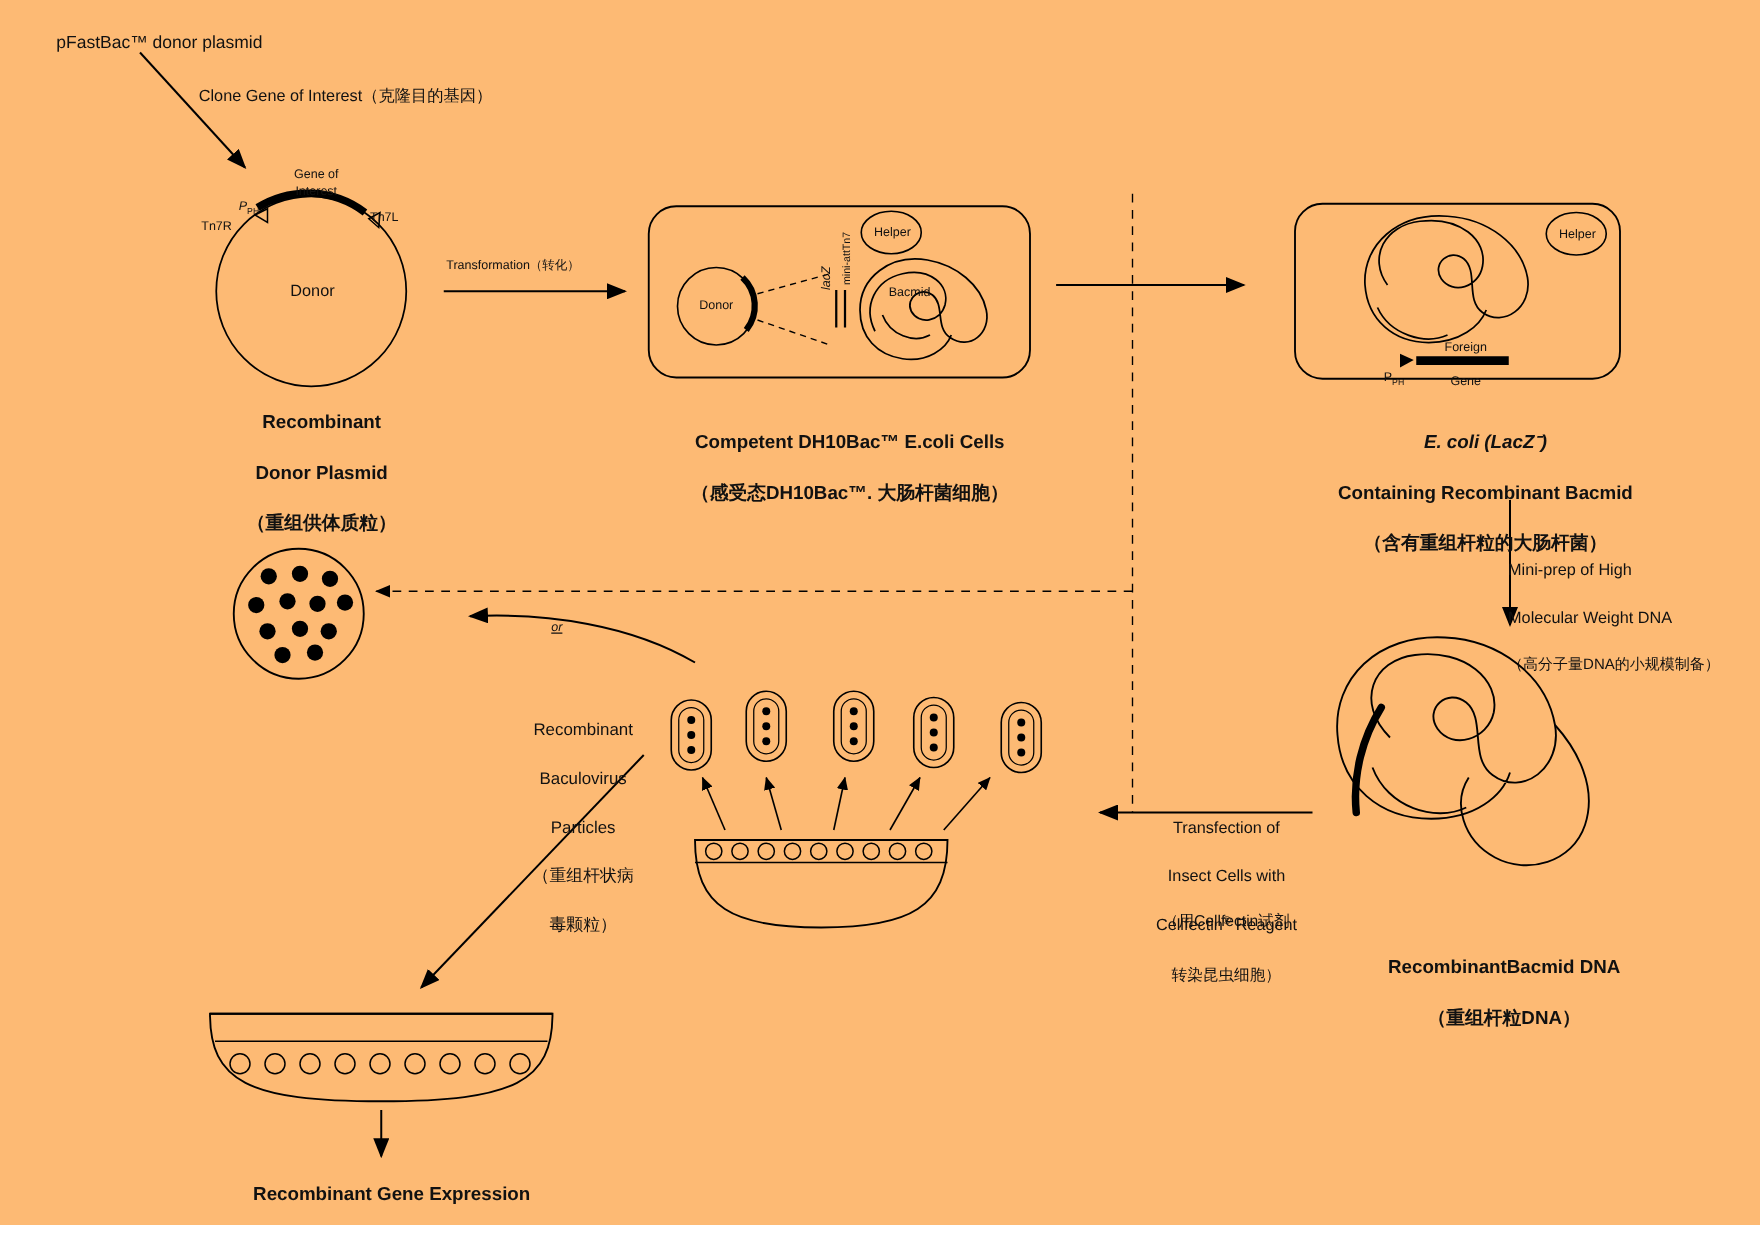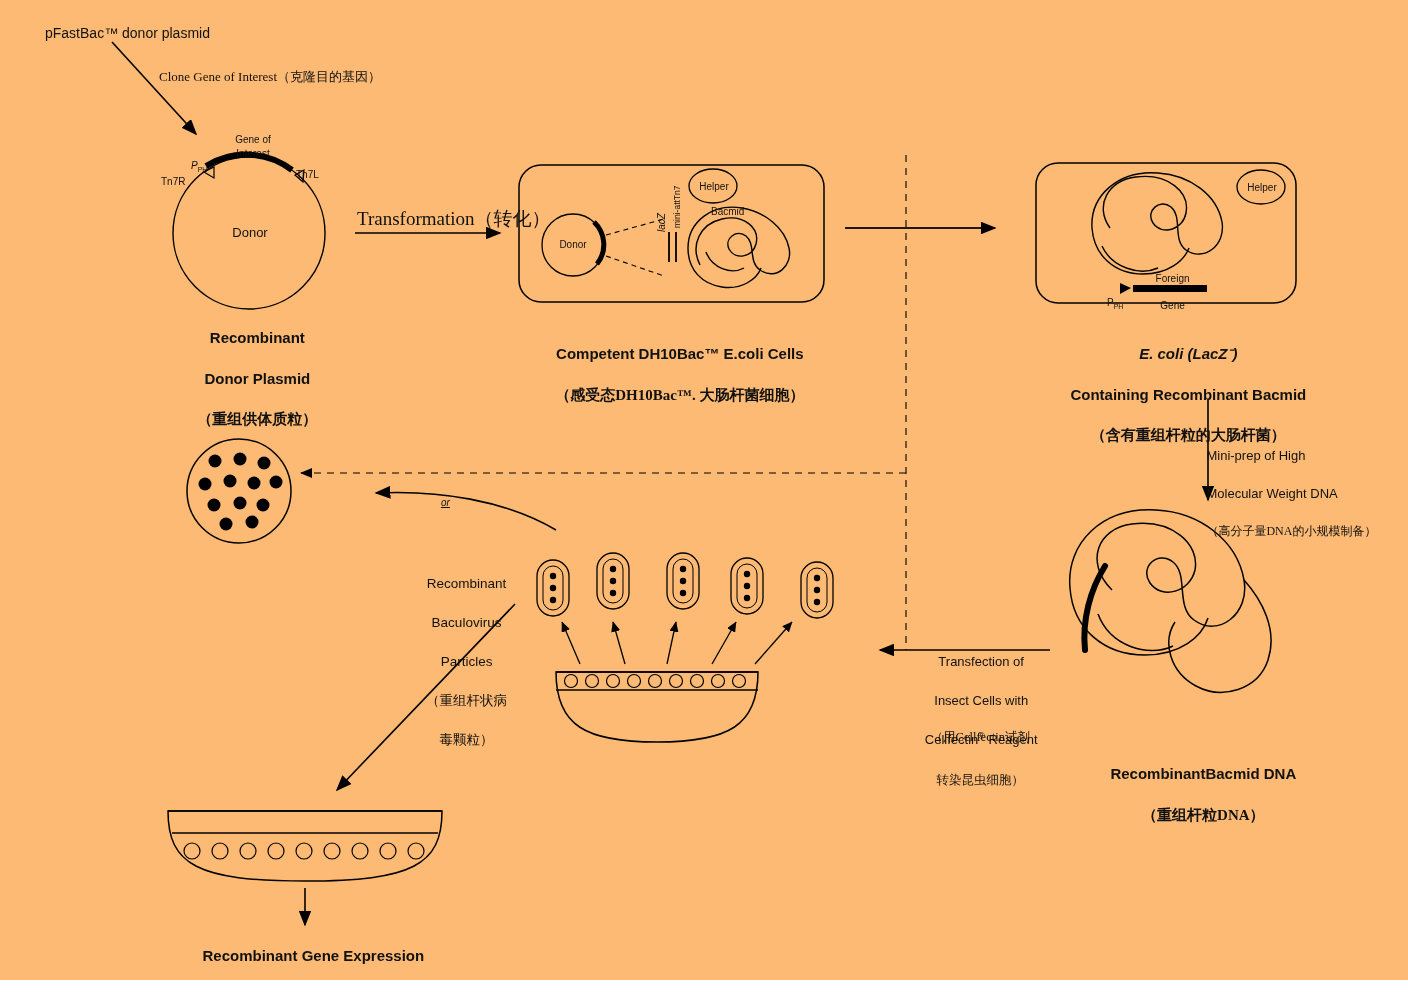--- a/index.html
+++ b/index.html
@@ -22,21 +22,21 @@
     line-height: 1.35;
     color: #111;
     white-space: pre;
   }
   .lbl.center { text-align: center; }
   .lbl.tiny { font-size: 10px; }
   .lbl.xtiny { font-size: 8.5px; }
   .bold { font-weight: bold; }
   .ital { font-style: italic; }
   svg { position: absolute; left: 0; top: 0; }
-  .cn { font-family: Liberation Serif, serif; }
+  .cn { font-family: Liberation Sans, sans-serif; }
 </style>
 </head>
 <body>
 
 <div id="root">
 
   <svg width="1408" height="996" viewBox="0 0 1408 996">
     <defs>
       <marker id="arrow" markerWidth="10" markerHeight="8" refX="9" refY="4" orient="auto">
         <path d="M0,0 L10,4 L0,8 z" fill="#000"></path>
@@ -245,27 +245,27 @@
   <div class="lbl tiny" style="left:296px; top:168px;">Tn7L</div>
 
   <div class="lbl center" style="left:219px; top:224px; width:62px; font-size:13px;">Donor</div>
 
   <div class="lbl bold center" style="left:149px; top:308px; width:200px; font-size:15px;">
     <span>Recombinant</span><br>
     <span>Donor Plasmid</span><br>
     <span class="cn">（重组供体质粒）</span>
   </div>
 
-  <div class="lbl cn" style="left:357px; top:206px; font-size:19px;">Transformation（转化）</div>
+  <div class="lbl cn" style="left:357px; top:206px; font-size:10px;">Transformation（转化）</div>
 
   <div class="lbl tiny center" style="left:551px; top:238px; width:44px;">Donor</div>
 
   <div class="lbl tiny center" style="left:693px; top:180px; width:42px;">Helper</div>
 
-  <div class="lbl tiny" style="left:711px; top:205px;">Bacmid</div>
+  <div class="lbl tiny" style="left:711px; top:228px;">Bacmid</div>
 
   <div class="lbl tiny ital" style="left:655px; top:232px; transform:rotate(-90deg); transform-origin:left top;">lacZ</div>
 
   <div class="lbl xtiny" style="left:672px; top:228px; transform:rotate(-90deg); transform-origin:left top;">mini-attTn7</div>
 
   <div class="lbl bold center" style="left:509px; top:324px; width:325px; font-size:15px;">
     <span>Competent DH10Bac™ E.coli Cells</span><br>
     <span class="cn">（感受态DH10Bac™. 大肠杆菌细胞）</span>
   </div>
 

